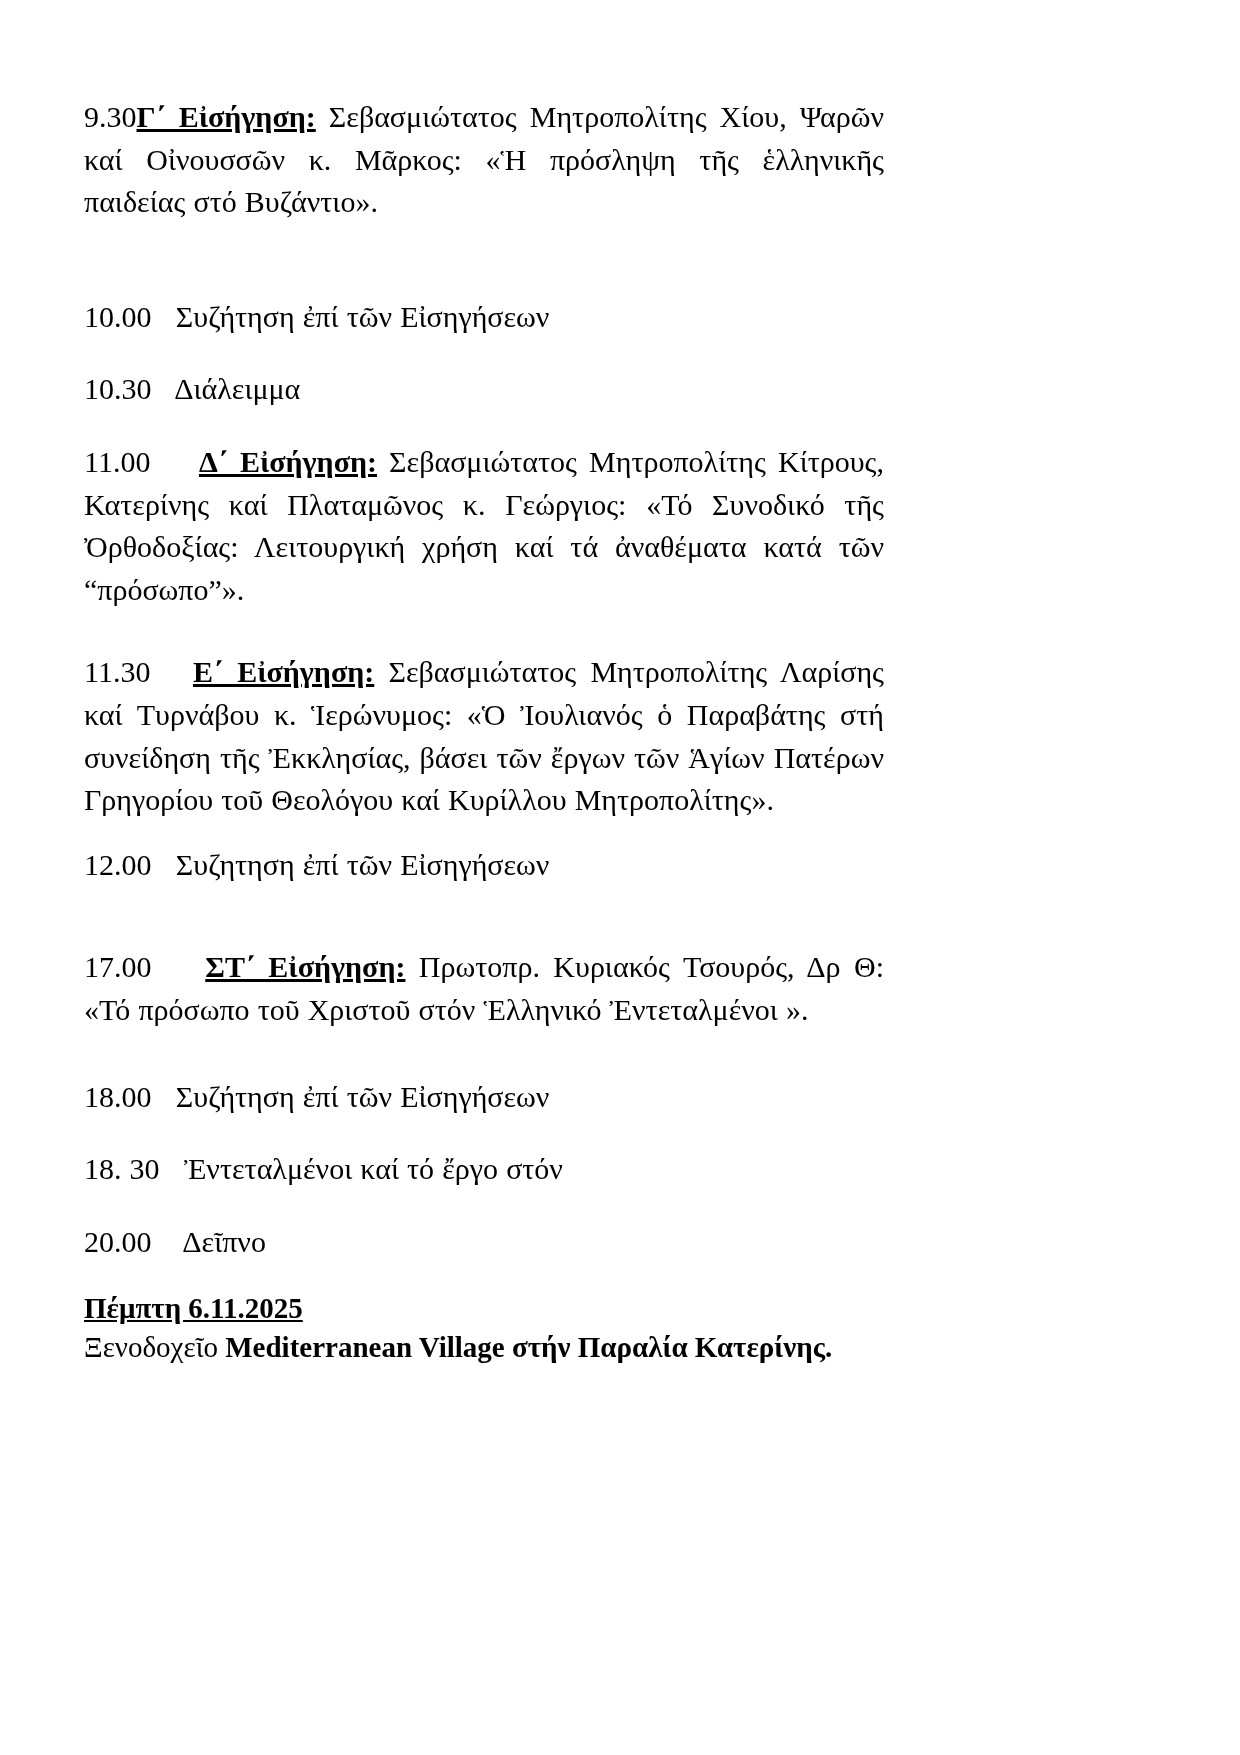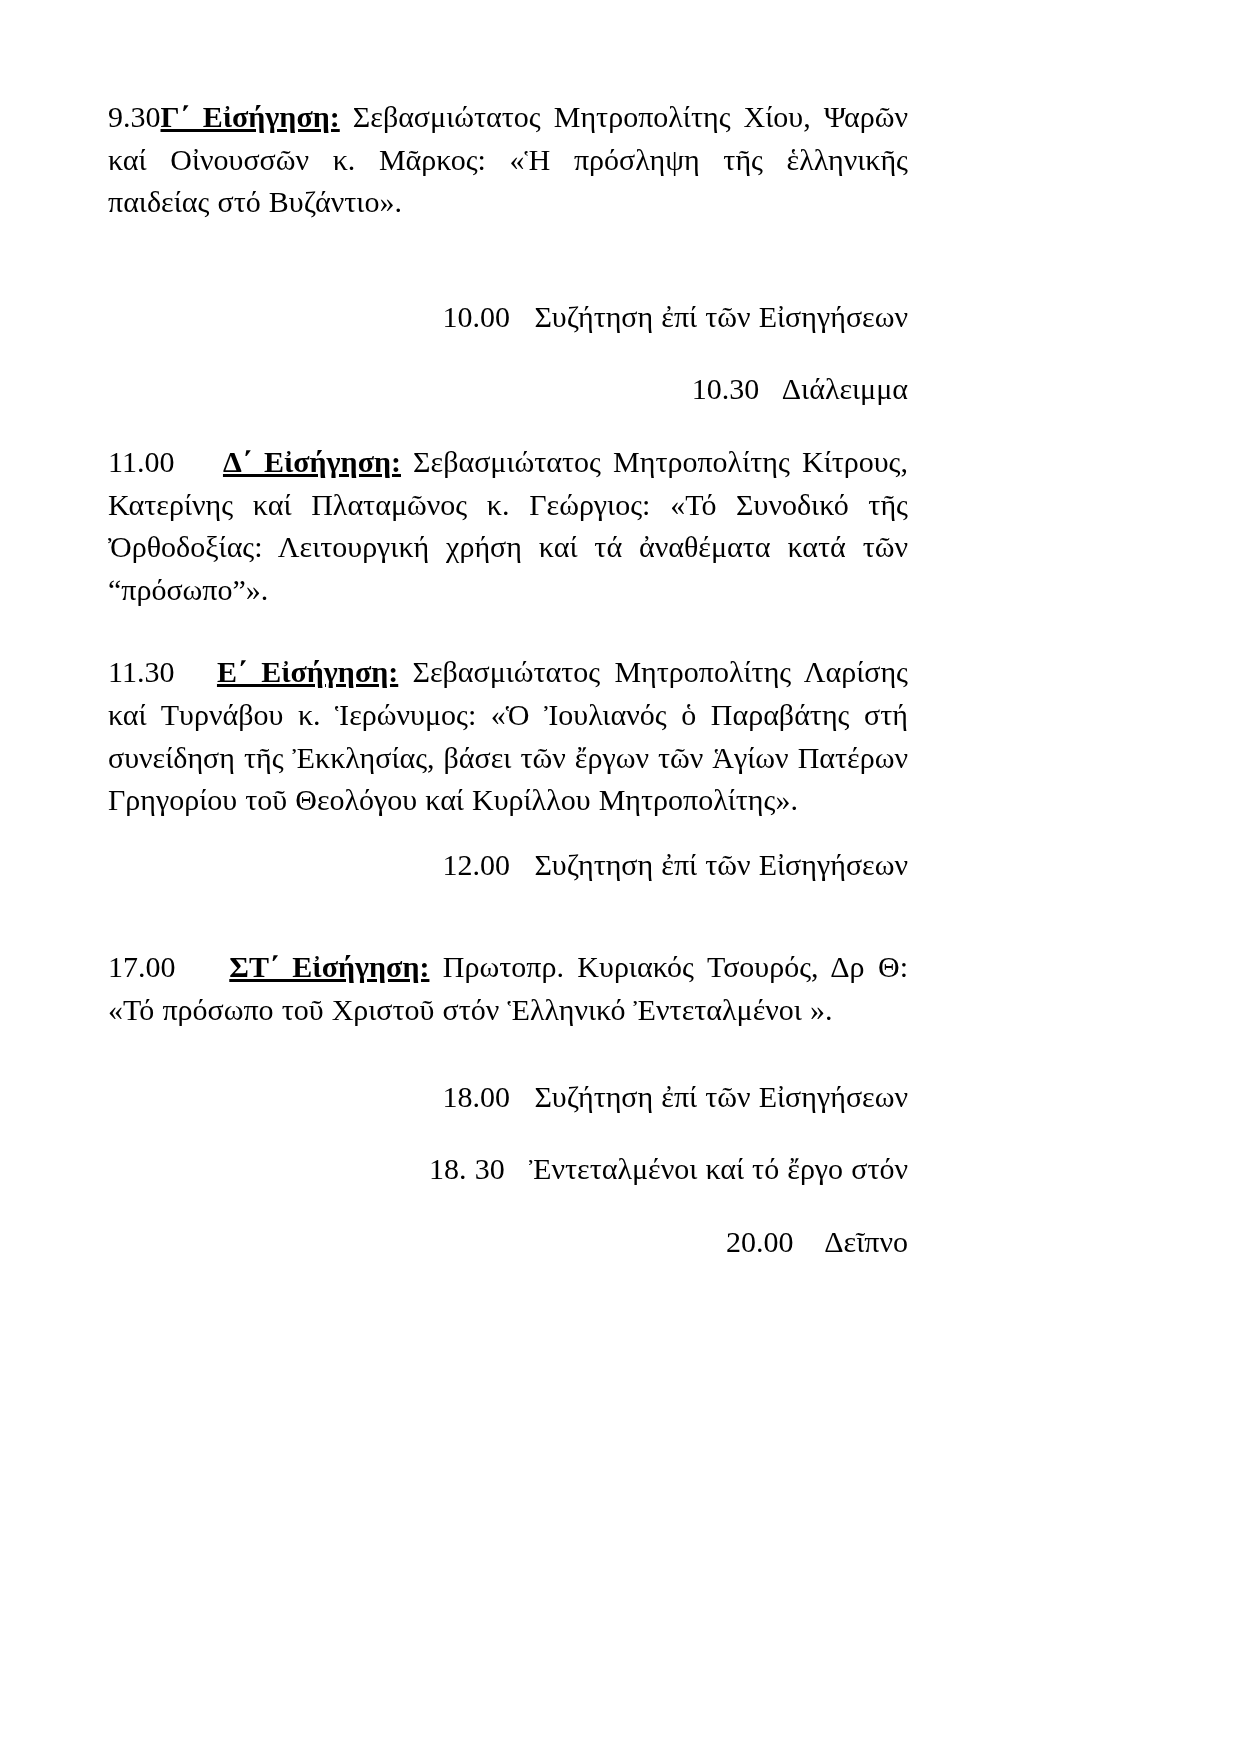--- a/index.html
+++ b/index.html
@@ -12,21 +12,21 @@
     height: 1755px;
     font-family: "DejaVu Serif", "Liberation Serif", serif;
     color: #000000;
     position: relative;
     overflow: hidden;
   }
   .page {
     box-sizing: border-box;
     width: 1240px;
     height: 1691px;
-    padding: 96px 168px 60px 108px;
+    padding: 96px 168px 60px 84px;
     background: #ffffff;
   }
   .doc-body {
     width: 800px;
     margin: 0;
   }
   
   .para {
     font-family: "Liberation Serif", "DejaVu Serif", serif;
     font-size: 30px;
@@ -34,21 +34,21 @@
     text-align: justify;
     text-justify: inter-word;
     margin: 0;
     color: #000;
     word-spacing: 0.02em;
   }
   .para.j-full {
     text-align: justify;
   }
   .para.j-left {
-    text-align: right;
+    text-align: left;
   }
   .spacer-xl { height: 72px; }
   .spacer-lg { height: 40px; }
   .spacer-md { height: 30px; }
   .spacer-sm { height: 22px; }
 
   .lbl {
     font-weight: bold;
     text-decoration: underline;
   }
@@ -148,15 +148,19 @@
     <div class="para j-left">
       <span class="time">18. 30</span><span class="gap-s">&nbsp;&nbsp; </span><span>Ἐντεταλμένοι καί τό ἔργο στόν</span>
     </div>
 
     <div class="spacer-md"></div>
 
     <div class="para j-left">
       <span class="time">20.00</span><span class="gap-s">&nbsp;&nbsp;&nbsp; </span><span>Δεῖπνο</span>
     </div>
 
+    <div class="footer-block">
+      <div class="footer-date">Πέμπτη  6.11.2025</div>
+      <div class="footer-venue"><span>Ξενοδοχεῖο </span><span class="b">Mediterranean Village στήν Παραλία Κατερίνης.</span></div>
+    </div>
 
   </div>
 </div>
 
 </body></html>

